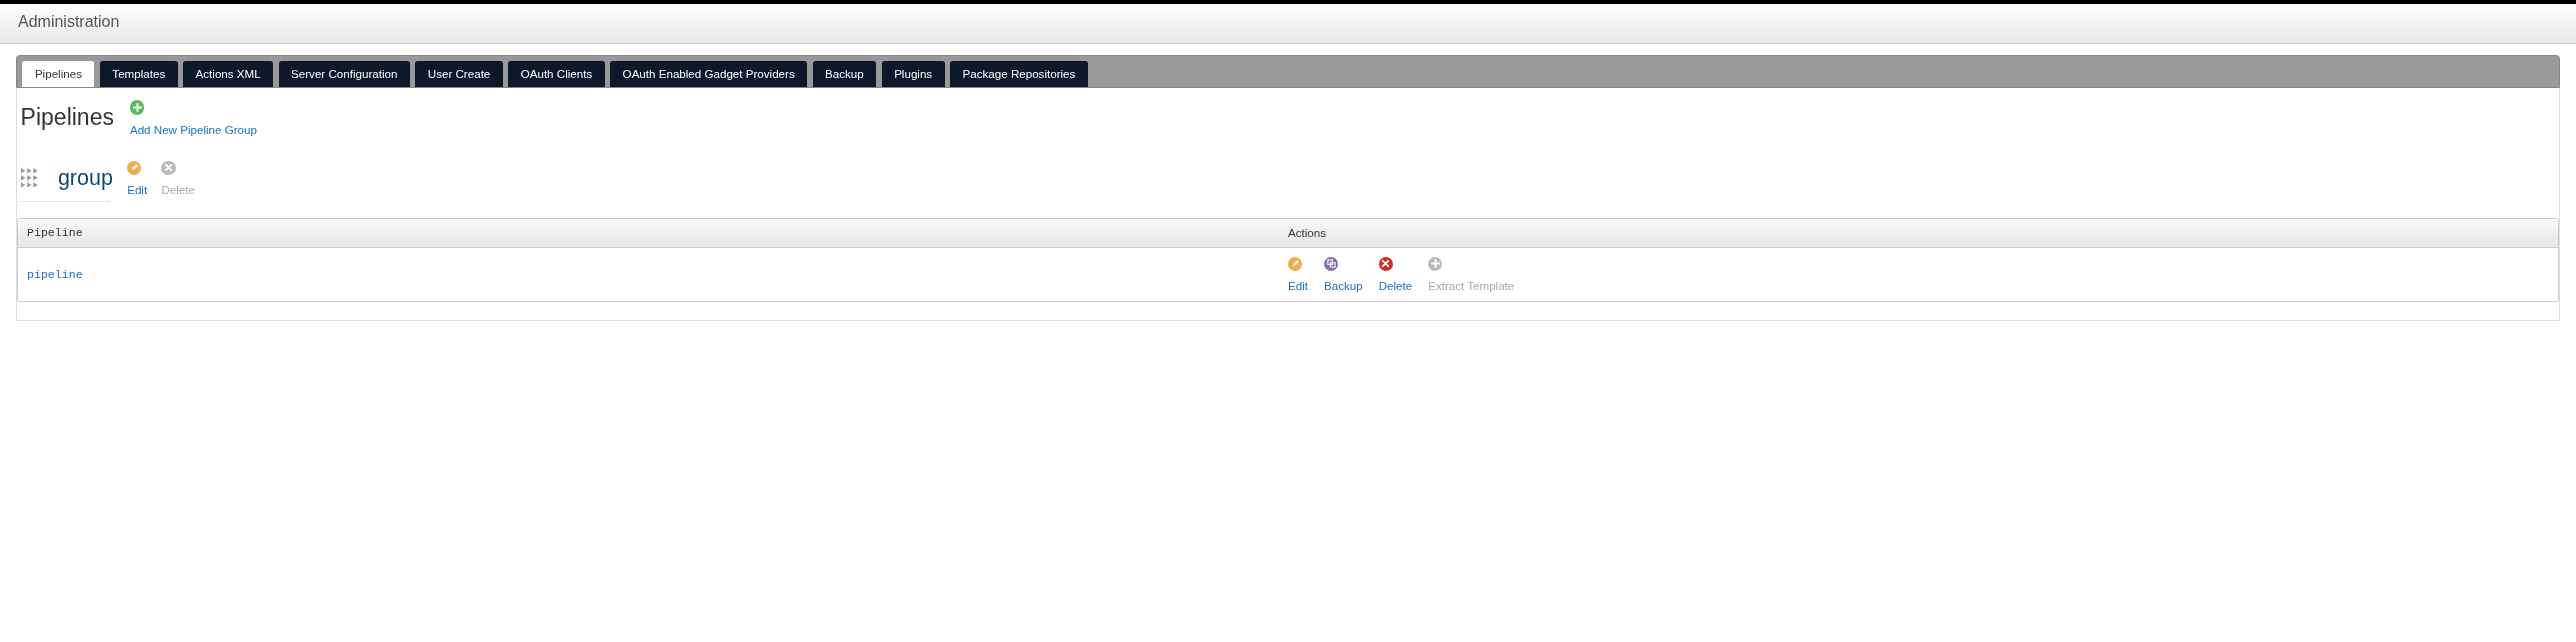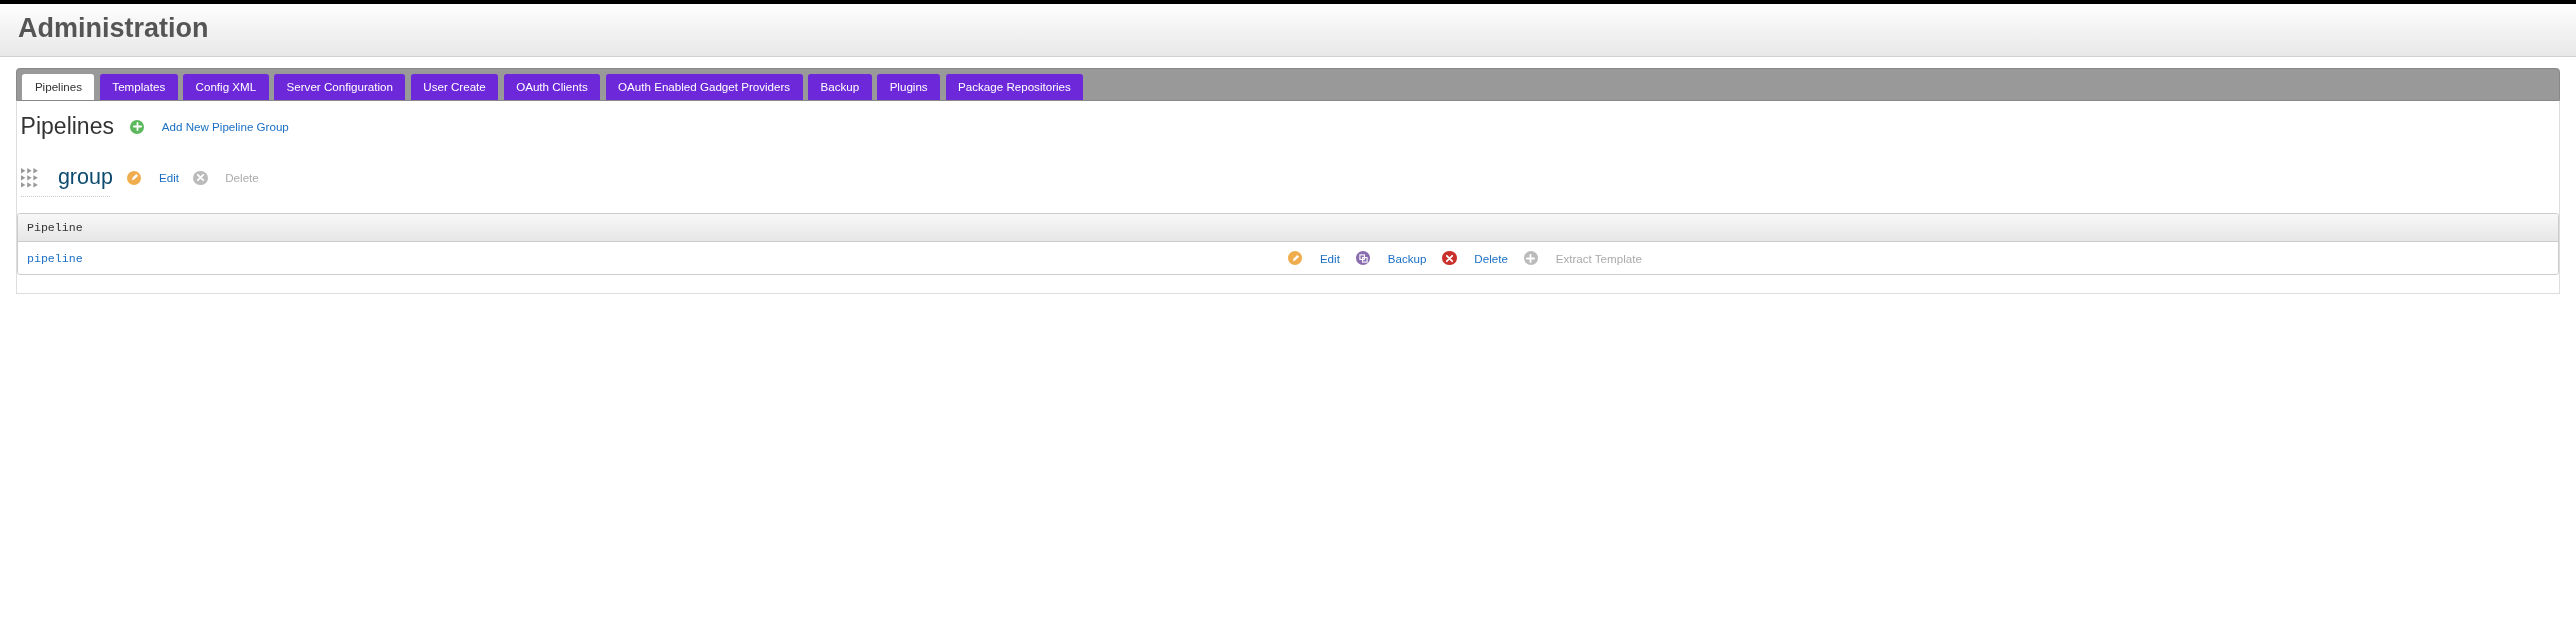--- a/index.html
+++ b/index.html
@@ -12,39 +12,39 @@
   .topbar {
     height: 3.6px;
     background: #000;
   }
   .header {
     background: linear-gradient(#fefefe, #e8e8e8);
     border-bottom: 0.9px solid #d0d0d0;
     padding: 9px 18px 12.5px 18px;
   }
   .header h1 {
-    font-size: 27px;
-    font-weight: 700;
+    font-size: 16px;
+    font-weight: 400;
     color: #555;
   }
   .content {
     padding: 0 16px;
   }
   .tabbar-wrap {
     background: #999;
     border: 0.9px solid #888;
     border-radius: 3.6px 3.6px 0 0;
     padding: 5.4px 5.4px 0 5.4px;
     margin-top: 10.7px;
     display: flex;
     gap: 5.4px;
     align-items: flex-end;
   }
   .tab {
-    background: #6d28d9;
+    background: #0f172a;
     color: #fff;
     padding: 6.3px 12.5px;
     border-radius: 2.7px 2.7px 0 0;
     font-size: 11.6px;
     cursor: pointer;
     white-space: nowrap;
   }
   .tab.active {
     background: #fff;
     color: #333;
@@ -85,22 +85,23 @@
     margin-right: 3.6px;
     line-height: 1;
   }
   .ic-green { background: #5cb85c; }
   .ic-orange { background: #f0ad4e; }
   .ic-gray { background: #bbb; }
   .ic-purple { background: #8a6db0; }
   .ic-red { background: #c9302c; }
   .link-with-icon {
     display: inline-flex;
-    align-items: center;
-    gap: 14px;
+    align-items: flex-start;
+    gap: 8px;
+    flex-direction: column;
   }
   .group-row {
     display: flex;
     align-items: center;
     gap: 14.3px;
     margin-top: 25px;
     padding: 0 3.6px 7.2px 3.6px;
   }
   .group-icon {
     width: 23px;
@@ -159,21 +160,21 @@
 
 <div class="header">
   <h1>Administration</h1>
 </div>
 
 <div class="content">
 
   <div class="tabbar-wrap">
     <div class="tab active">Pipelines</div>
     <div class="tab">Templates</div>
-    <div class="tab">Config XML</div>
+    <div class="tab">Actions XML</div>
     <div class="tab">Server Configuration</div>
     <div class="tab">User Create</div>
     <div class="tab">OAuth Clients</div>
     <div class="tab">OAuth Enabled Gadget Providers</div>
     <div class="tab">Backup</div>
     <div class="tab">Plugins</div>
     <div class="tab">Package Repositories</div>
   </div>
 
   <div class="page-body">
@@ -222,20 +223,21 @@
             </svg>
         </span>
         <span class="disabled-text">Delete</span>
       </span>
     </div>
     <div class="dotted-under"></div>
 
     <div class="table">
       <div class="thead">
         <div class="col-pipeline">Pipeline</div>
+        <div class="col-actions">Actions</div>
       </div>
       <div class="trow">
         <div class="col-pipeline">
           <span class="link">pipeline</span>
         </div>
         <div class="col-actions">
           <span class="link-with-icon">
             <span class="icon-circle ic-orange">
               <svg class="pencil-svg" viewBox="0 0 10 10">
                   <path d="M2 8l1-3 4-4 2 2-4 4-3 1z" fill="#fff"></path>

